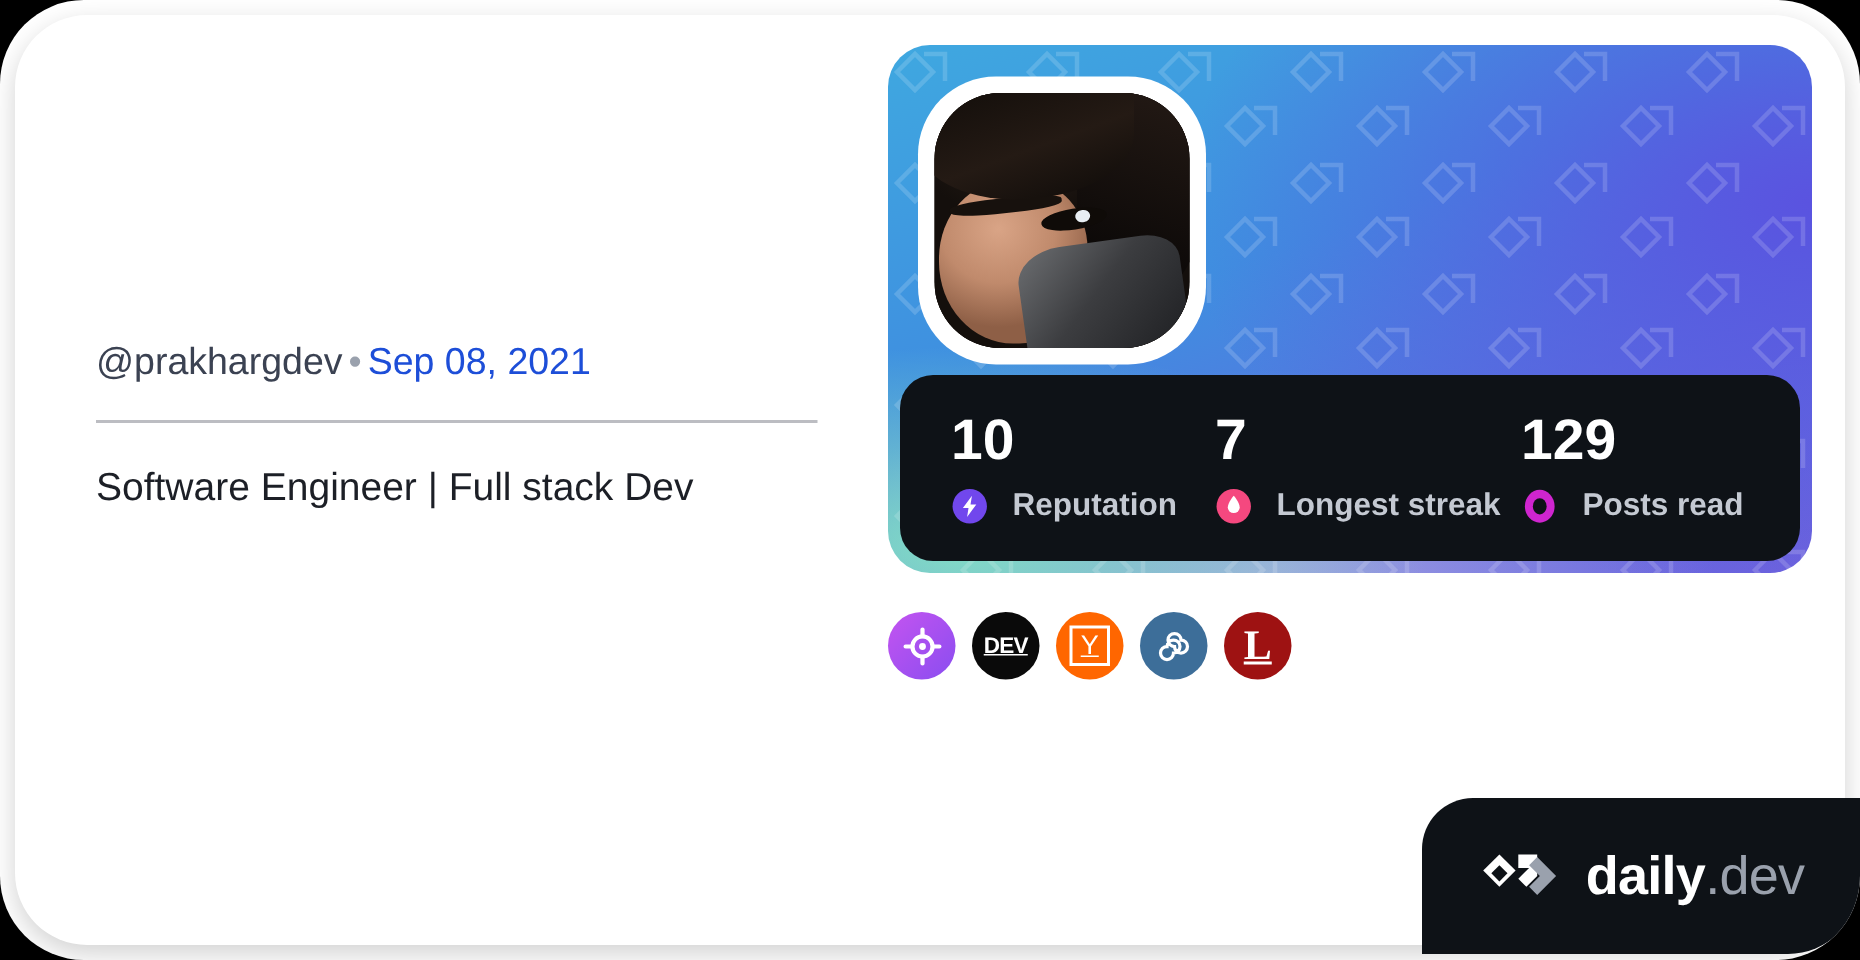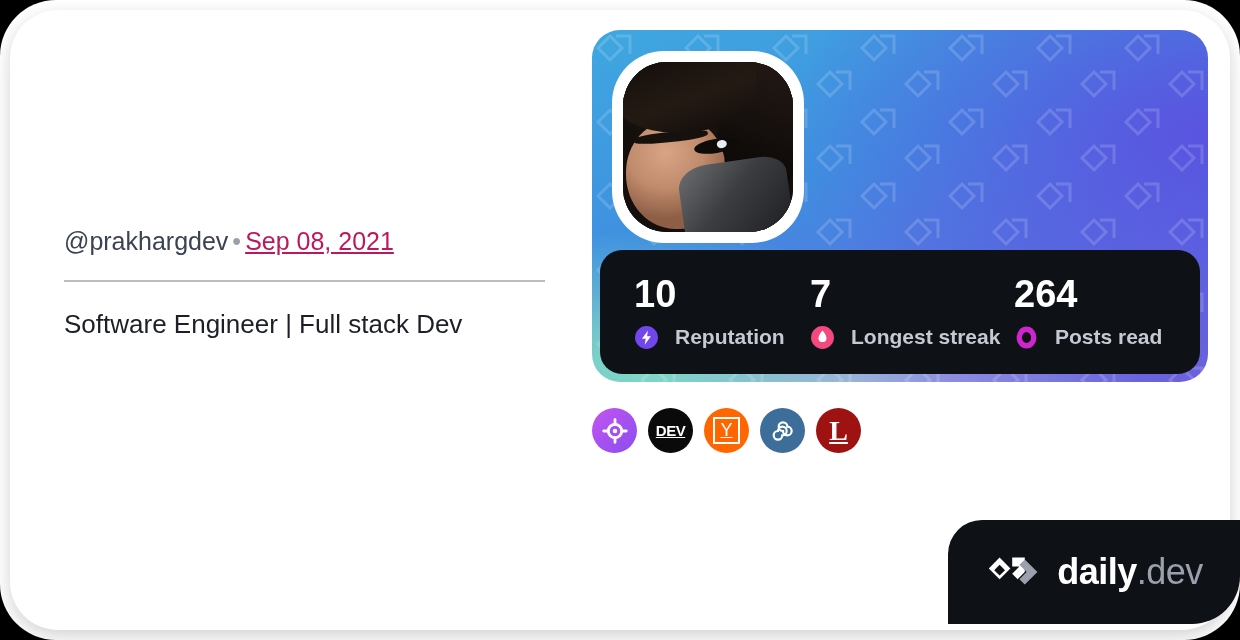--- a/index.html
+++ b/index.html
@@ -44,21 +44,21 @@
     white-space:nowrap;
   }
   .handle-row {
     margin-top:22px;
     font-size:25px;
     line-height:1.1;
     white-space:nowrap;
   }
   .handle { color:#3b4252; }
   .dot-sep { color:#9aa1ad; padding:0 4px; }
-  .joined { color:#be185d;text-decoration:underline; }
+  .joined { color:#1d4ed8; }
   .divider {
     margin-top:24px;
     width:481px; height:2px;
     background:#bcbdc2;
   }
   .bio {
     margin-top:26px;
     font-size:26px;
     color:#1c1f26;
     line-height:1.25;
@@ -246,21 +246,21 @@
   .src-co    { background:#3d6e99; }
   .src-lr    { background:#9e1212; }
   .src-lr .lglyph {
     font-family:"Liberation Serif", serif;
     font-size:28px; font-weight:bold; color:#fff; line-height:1;
   }
 
   
   .brand {
     position:absolute;
-    right:0; bottom:16px;
+    right:0; bottom:4px;
     width:292px; height:104px;
     background:#0e1217;
     border-radius:34px 0 48px 0;
     display:flex; align-items:center; justify-content:center;
     gap:14px;
   }
   .brand-logo { width:58px; height:36px; }
   .brand-text { font-size:36px; font-weight:bold; letter-spacing:-0.5px; }
   .brand-text .b-daily { color:#ffffff; }
   .brand-text .b-dev { color:#9aa1ad; font-weight:normal; }
@@ -331,21 +331,21 @@
           <div class="stat-label-row">
             <svg class="sicon" viewBox="0 0 24 24">
               <circle cx="12" cy="12" r="11" fill="#f5487f"></circle>
               <path d="M12 5.2 C12 5.2 8.2 9.4 8.2 12.6 a3.8 3.8 0 0 0 7.6 0 C15.8 9.4 12 5.2 12 5.2 Z" fill="#ffffff"></path>
             </svg>
             <span class="stat-label">Longest streak</span>
           </div>
         </div>
 
         <div class="stat stat-3">
-          <div class="stat-value">264</div>
+          <div class="stat-value">129</div>
           <div class="stat-label-row">
             <svg class="sicon" viewBox="0 0 24 24">
               <ellipse cx="12" cy="12" rx="9.5" ry="10.5" fill="#cf25cf"></ellipse>
               <ellipse cx="12" cy="12" rx="4.4" ry="5.2" fill="#0e1217"></ellipse>
             </svg>
             <span class="stat-label">Posts read</span>
           </div>
         </div>
 
       </div>

